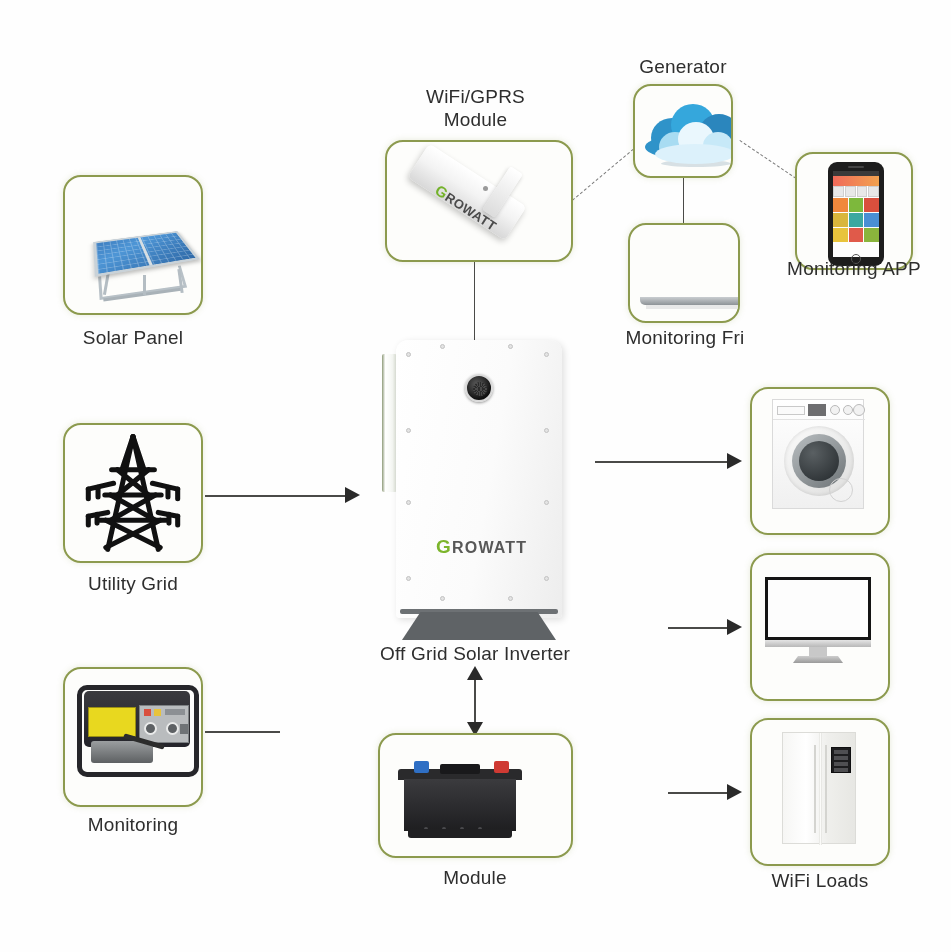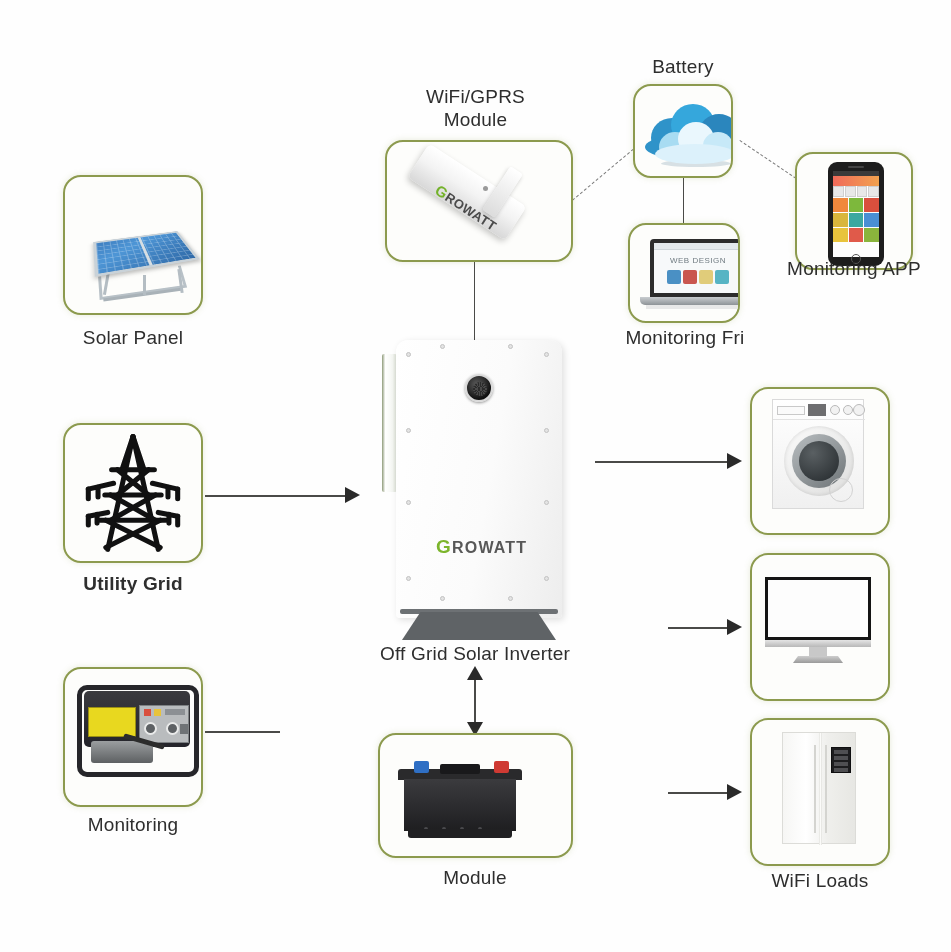--- a/index.html
+++ b/index.html
@@ -335,21 +335,21 @@
 
           <path d="M24 94 L44 90"></path>
           <path d="M96 90 L116 94"></path>
           <path d="M24 94 L24 103"></path>
           <path d="M116 94 L116 103"></path>
           <path d="M33 92 L33 101"></path>
           <path d="M107 92 L107 101"></path>
         </g>
       </svg>
     </div>
-    <div class="label" style="left:43px; top:572px; width:180px;font-weight:bold;">Utility Grid</div>
+    <div class="label" style="left:43px; top:572px; width:180px;">Utility Grid</div>
   </div>
 
   <div class="node">
     <div class="card" style="left:63px; top:667px; width:140px; height:140px;">
       <div class="gen">
         <div class="gen-frame"></div>
         <div class="gen-body"></div>
         <div class="gen-yellow"></div>
         <div class="gen-panel">
           <div class="gen-sw" style="left:4px; top:3px; background:#d94f3d;"></div>
@@ -375,51 +375,39 @@
         <div class="wm-cap"></div>
         <div class="wm-dot"></div>
         <div class="wm-logo">
           <span class="g">G</span><span>ROWATT</span>
         </div>
       </div>
     </div>
   </div>
 
   <div class="node">
-    <div class="label" style="left:613px; top:55px; width:140px;">Battery</div>
+    <div class="label" style="left:613px; top:55px; width:140px;">Generator</div>
     <div class="card" style="left:633px; top:84px; width:100px; height:94px;">
       <div class="cloud">
         <span class="cl-shadow"></span>
         <span class="cl-b1"></span>
           <span class="cl-b2"></span>
           <span class="cl-b3"></span>
           <span class="cl-b4"></span>
         <span class="cl-f1"></span>
           <span class="cl-f2"></span>
           <span class="cl-f3"></span>
           <span class="cl-f4"></span>
       </div>
     </div>
   </div>
 
   <div class="node">
     <div class="card" style="left:628px; top:223px; width:112px; height:100px;">
       <div class="lt">
-        <div class="lt-lid">
-          <div class="lt-screen">
-            <div class="lt-topbar"></div>
-            <div class="lt-title">WEB DESIGN</div>
-            <div class="lt-tiles">
-              <div class="lt-tile" style="background:#4a90c4;"></div>
-              <div class="lt-tile" style="background:#c9564f;"></div>
-              <div class="lt-tile" style="background:#e0cc7a;"></div>
-              <div class="lt-tile" style="background:#56b4c4;"></div>
-            </div>
-          </div>
-        </div>
         <div class="lt-base"></div>
         <div class="lt-foot"></div>
       </div>
     </div>
     <div class="label" style="left:600px; top:326px; width:170px;">Monitoring Fri</div>
   </div>
 
   <div class="node">
     <div class="card" style="left:795px; top:152px; width:118px; height:118px;">
       <div class="ph">

